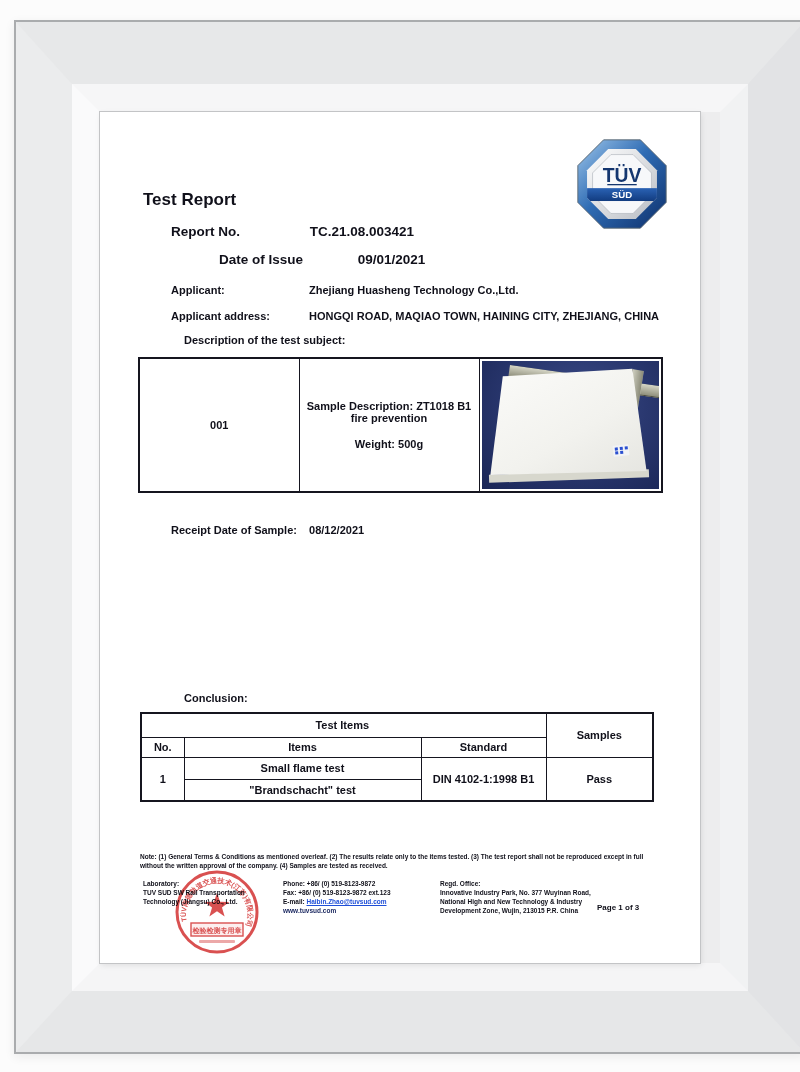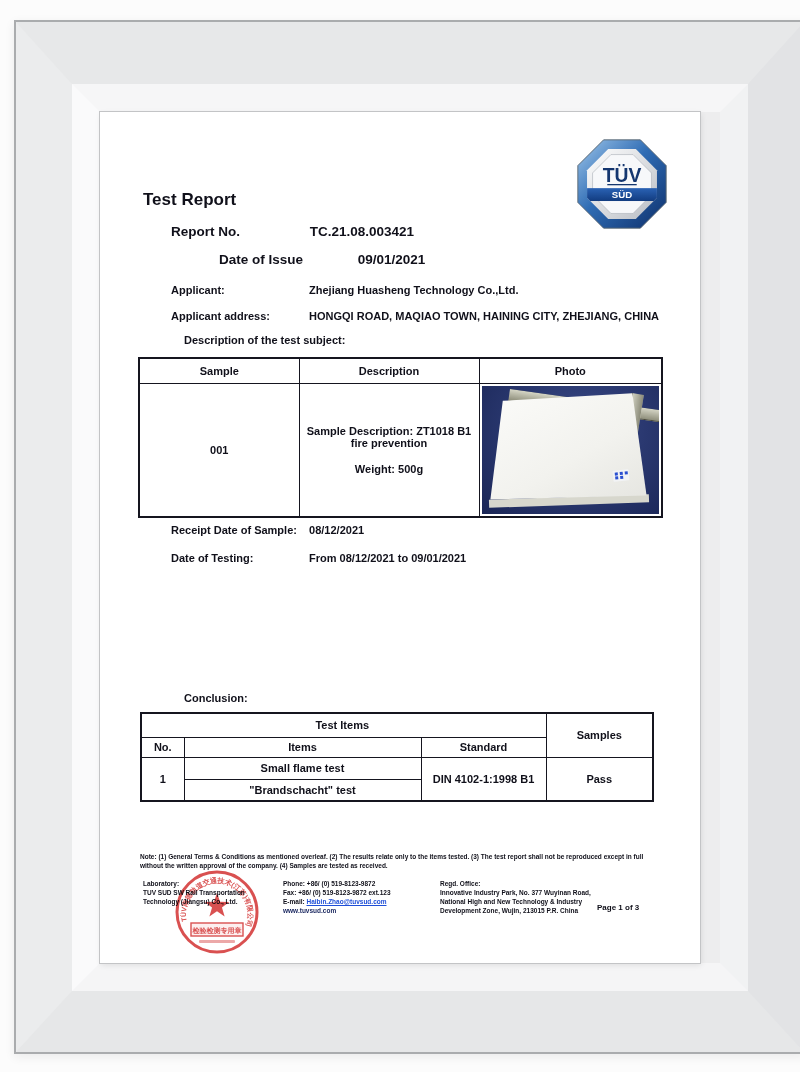--- a/index.html
+++ b/index.html
@@ -145,25 +145,20 @@
 
         <div class="abs heading" style="top:222px;">Description of the test subject:</div>
 
         <table class="dtable">
           <colgroup>
               <col style="width:160px">
               <col style="width:180px">
               <col style="width:183px">
             </colgroup>
           <tbody>
-              <tr>
-            <th>Sample</th>
-            <th>Description</th>
-            <th>Photo</th>
-          </tr>
           <tr>
             <td>001</td>
             <td>
               <span>Sample Description: ZT1018 B1 fire prevention</span>
               <span class="desc-gap"></span>
               <span>Weight: 500g</span>
             </td>
             <td class="photo-cell">
               <div class="photo">
                 <div class="ruler-a"></div>
@@ -174,24 +169,20 @@
               </div>
             </td>
           </tr>
         </tbody>
           </table>
 
         <div class="row fs11" style="top:412px;">
           <span class="lbl">Receipt Date of Sample:</span>
           <span class="val">08/12/2021</span>
         </div>
-        <div class="row fs11" style="top:440px;">
-          <span class="lbl">Date of Testing:</span>
-          <span class="val">From 08/12/2021 to 09/01/2021</span>
-        </div>
 
         <div class="abs heading" style="top:580px;">Conclusion:</div>
 
         <table class="ctable">
           <colgroup>
               <col style="width:43px">
               <col style="width:237px">
               <col style="width:125px">
               <col style="width:107px">
             </colgroup>

